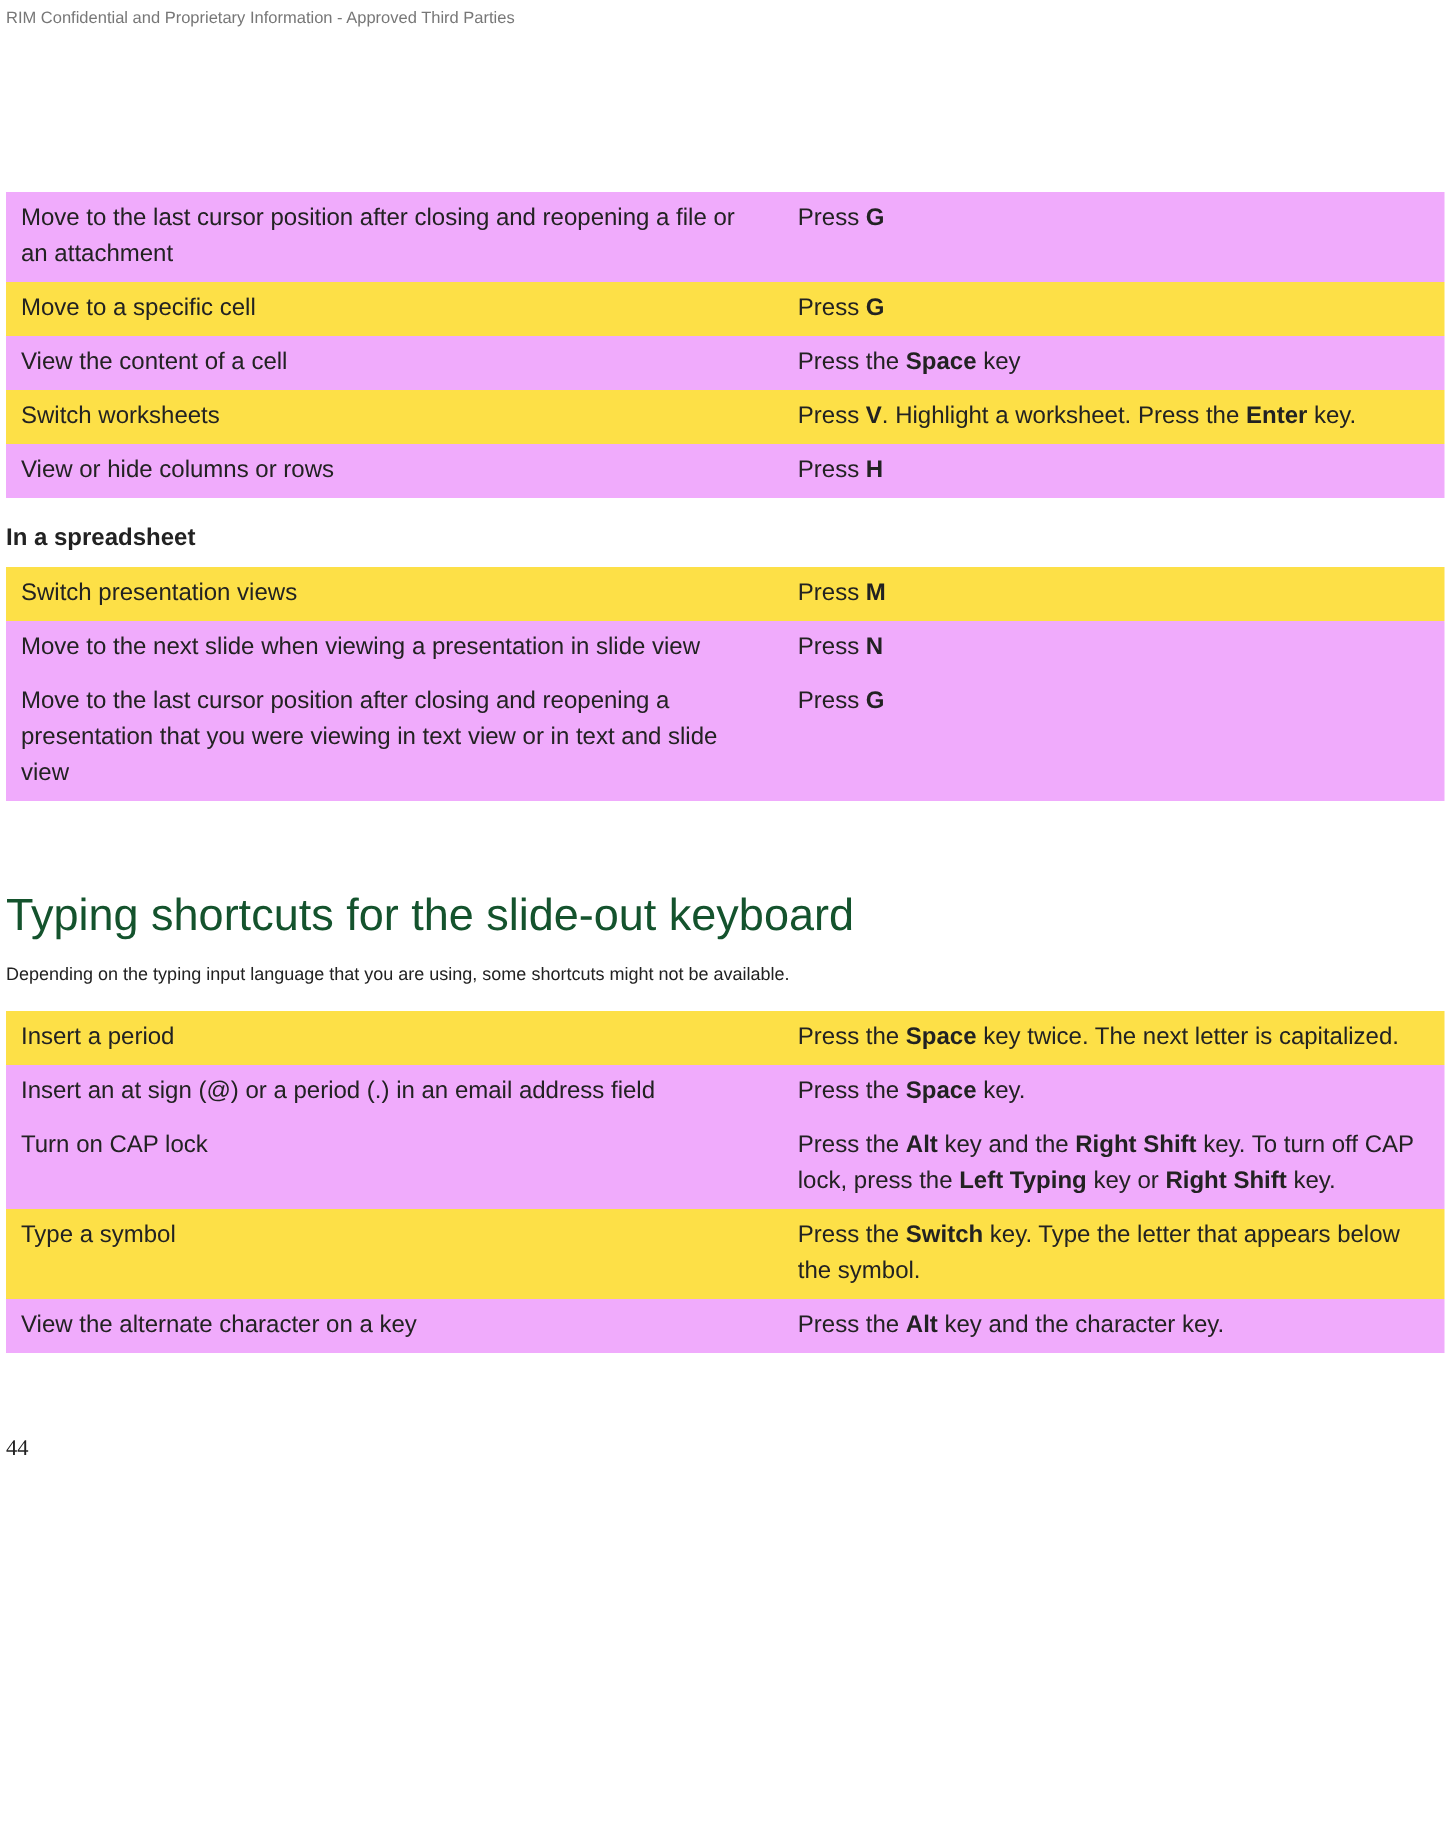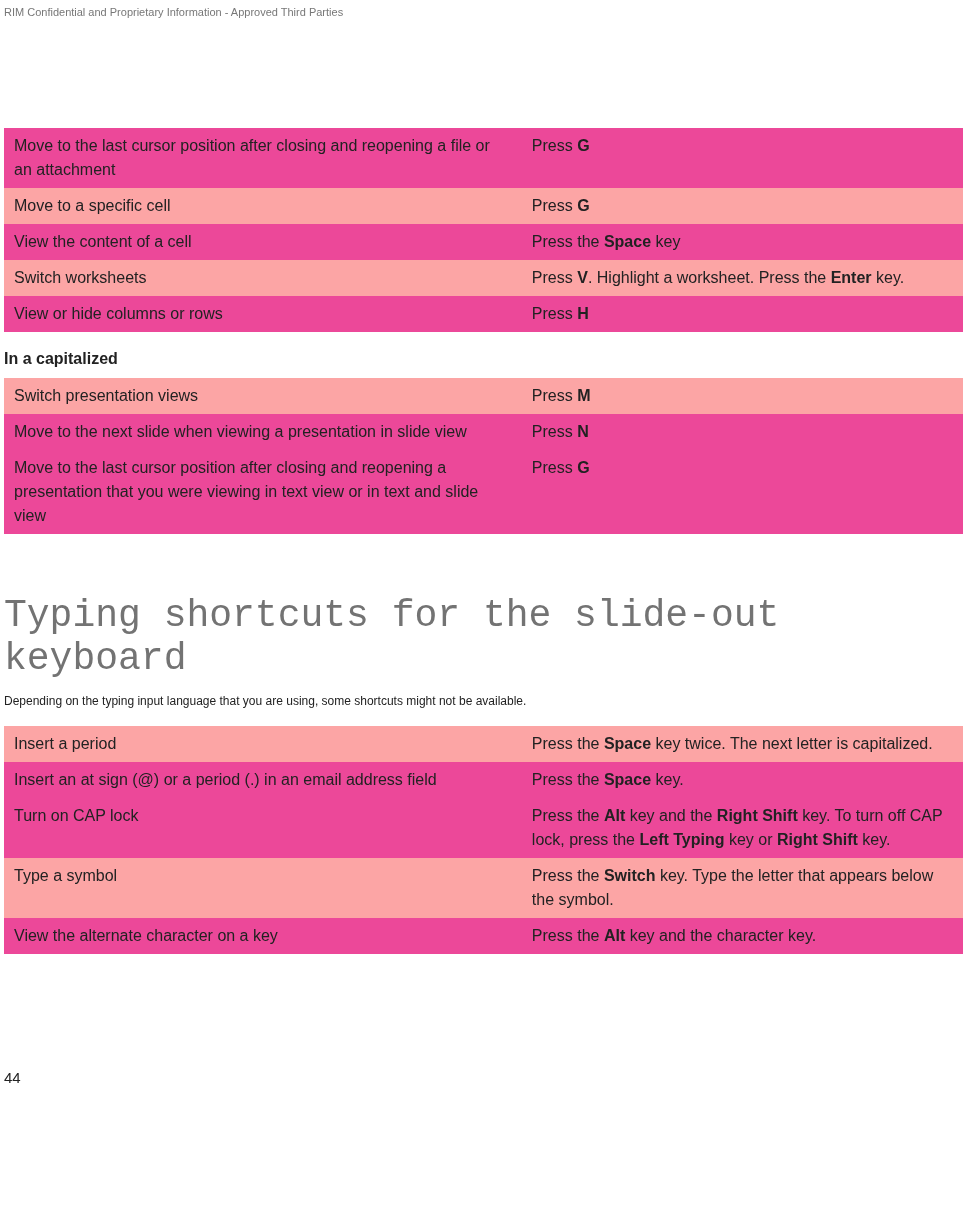--- a/index.html
+++ b/index.html
@@ -29,42 +29,43 @@
     width: 100%;
     border-collapse: collapse;
     table-layout: fixed;
   }
   table.shortcut td {
     padding: 6px 10px 6px 10px;
     vertical-align: top;
     font-size: 16px;
     line-height: 1.5;
   }
-  table.shortcut tr.shade-a { background: #ec4899; }
-  table.shortcut tr.shade-b { background: #fca5a5; }
+  table.shortcut tr.shade-a { background: #f0abfc; }
+  table.shortcut tr.shade-b { background: #fde047; }
   table.shortcut td.col-desc { width: 54%; }
   table.shortcut td.col-act  { width: 46%; }
   h1.title {
-    font-family: Liberation Mono, monospace;
+    font-family: Liberation Sans, sans-serif;
     font-weight: 400;
-    color: #737373;
-    font-size: 38px;
+    color: #14532d;
+    font-size: 30px;
     margin: 60px 0 12px 0;
     letter-spacing: 0px;
   }
   .intro {
     font-size: 12px;
     margin: 0 0 16px 0;
     line-height: 1.5;
   }
   .page-num {
     position: relative;
-    margin-top: 115px;
+    margin-top: 56px;
     font-size: 15px;
     padding: 0 0 12px 4px;
+    font-family: Liberation Serif, serif;
   }
   b { font-weight: 700; }
 </style>
 </head>
 <body>
 
 <div class="header-note">RIM Confidential and Proprietary Information - Approved Third Parties</div>
 
 <div class="content">
 
@@ -102,21 +103,21 @@
     </tr>
     <tr class="shade-a">
       <td class="col-desc">View or hide columns or rows</td>
       <td class="col-act">
         <span>Press </span><b>H</b><span></span>
       </td>
     </tr>
   </tbody>
     </table>
 
-  <div class="section-label">In a capitalized</div>
+  <div class="section-label">In a spreadsheet</div>
 
   <table class="shortcut">
     <tbody>
         <tr class="shade-b">
       <td class="col-desc">Switch presentation views</td>
       <td class="col-act">
         <span>Press </span><b>M</b><span></span>
       </td>
     </tr>
     <tr class="shade-a">

